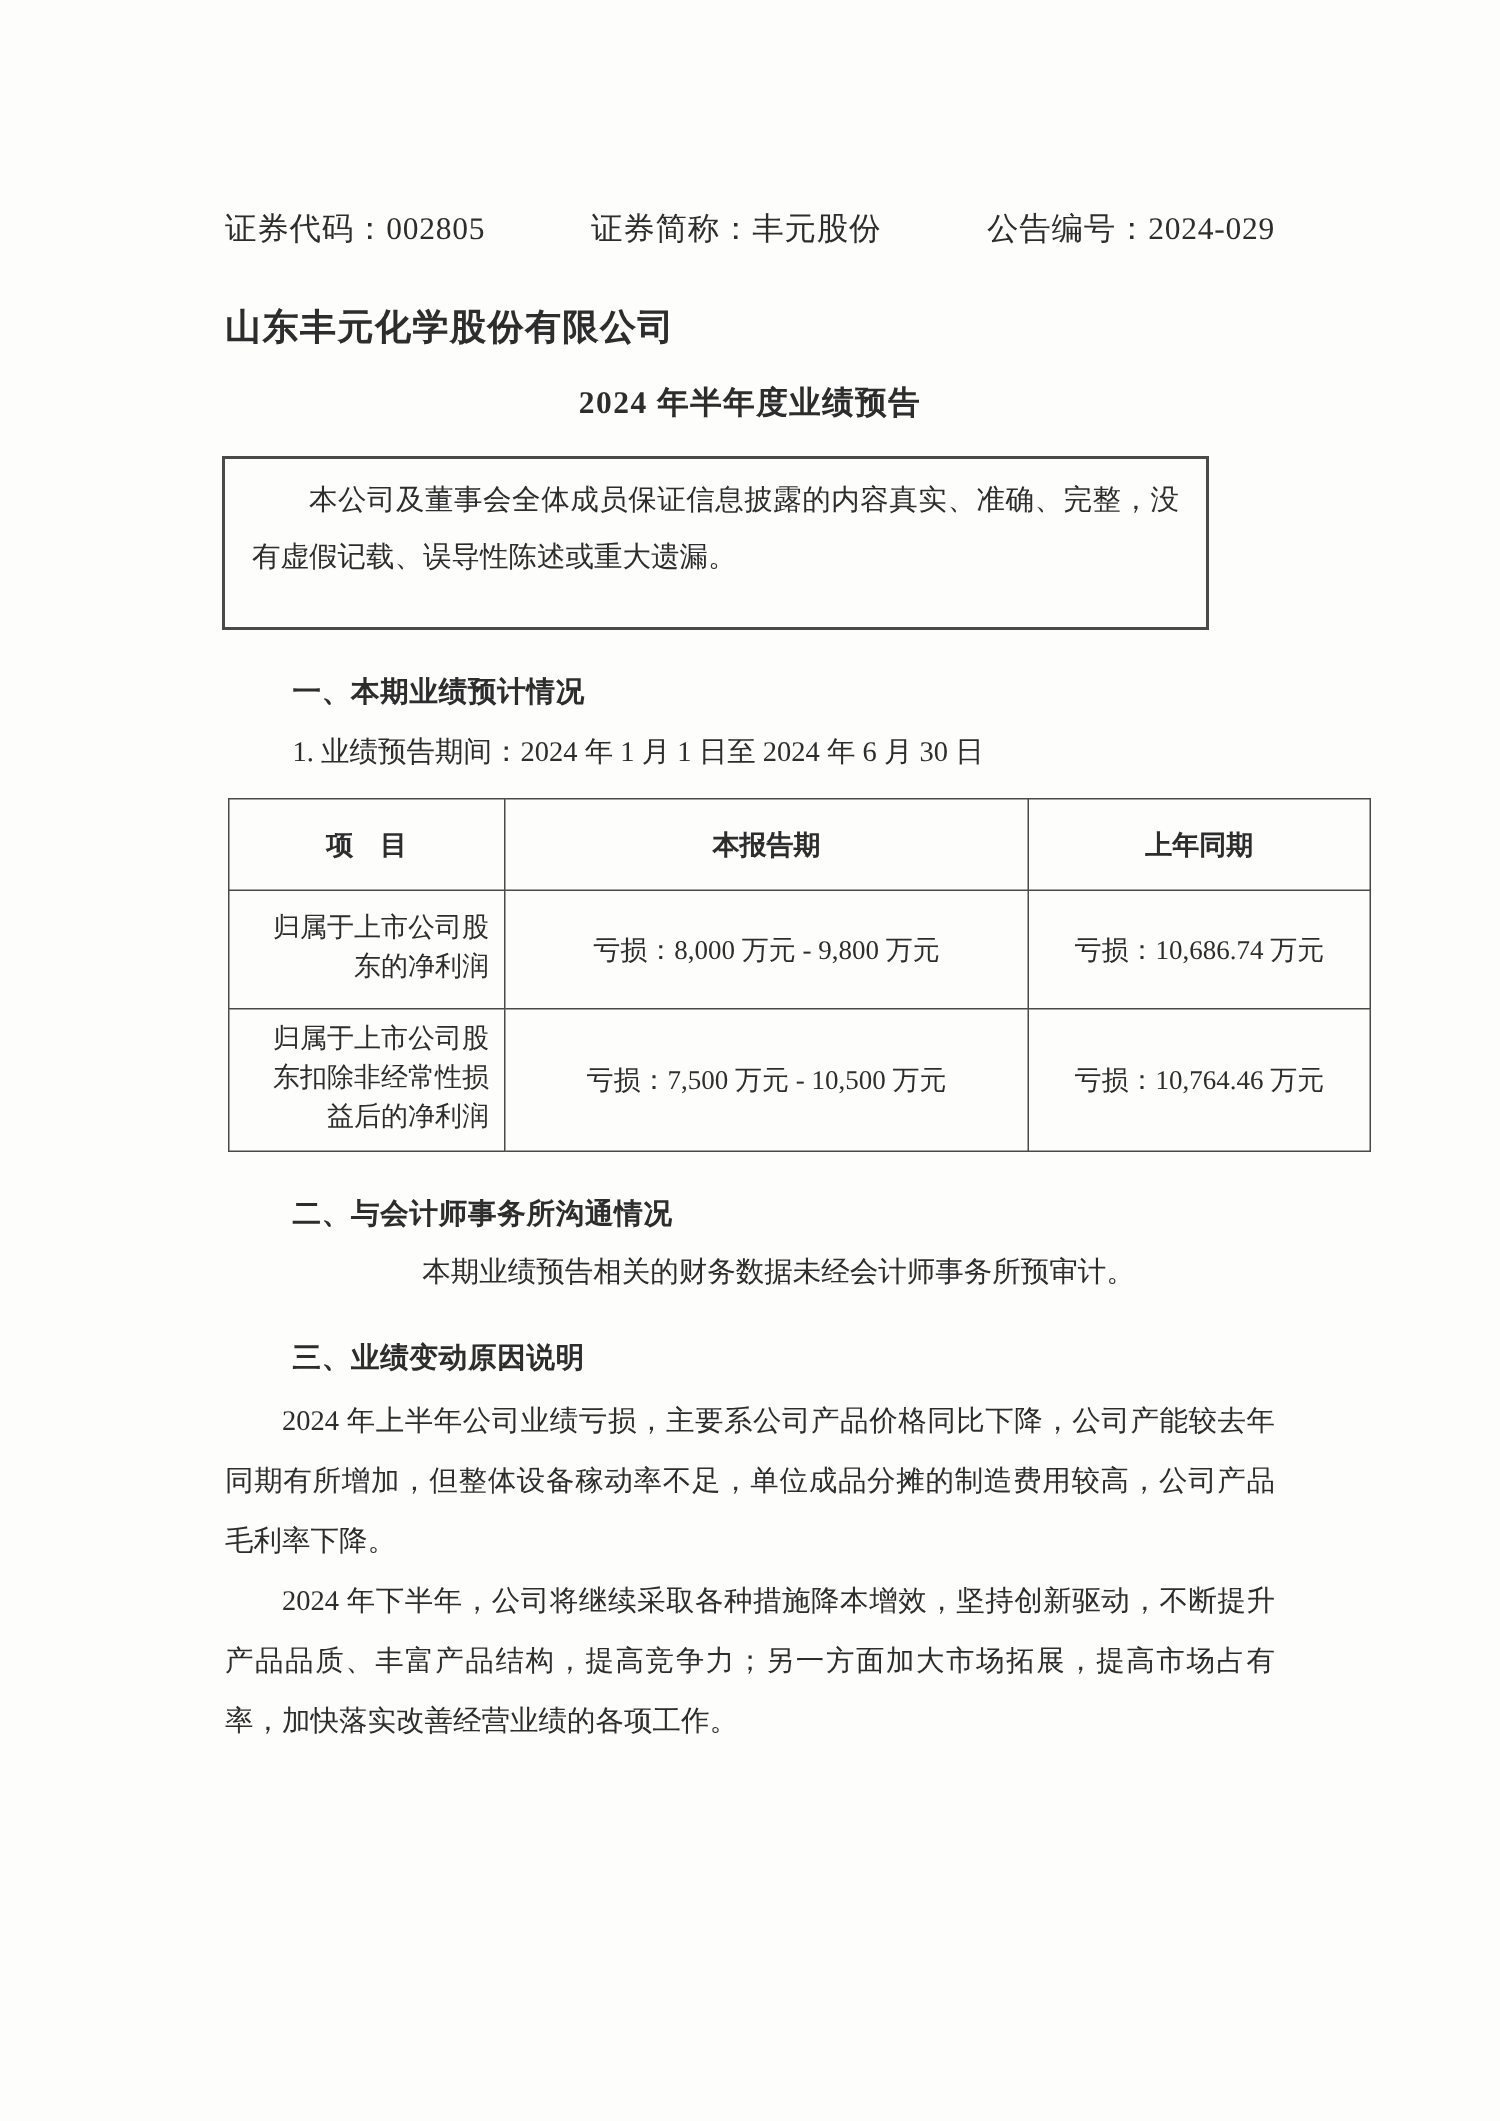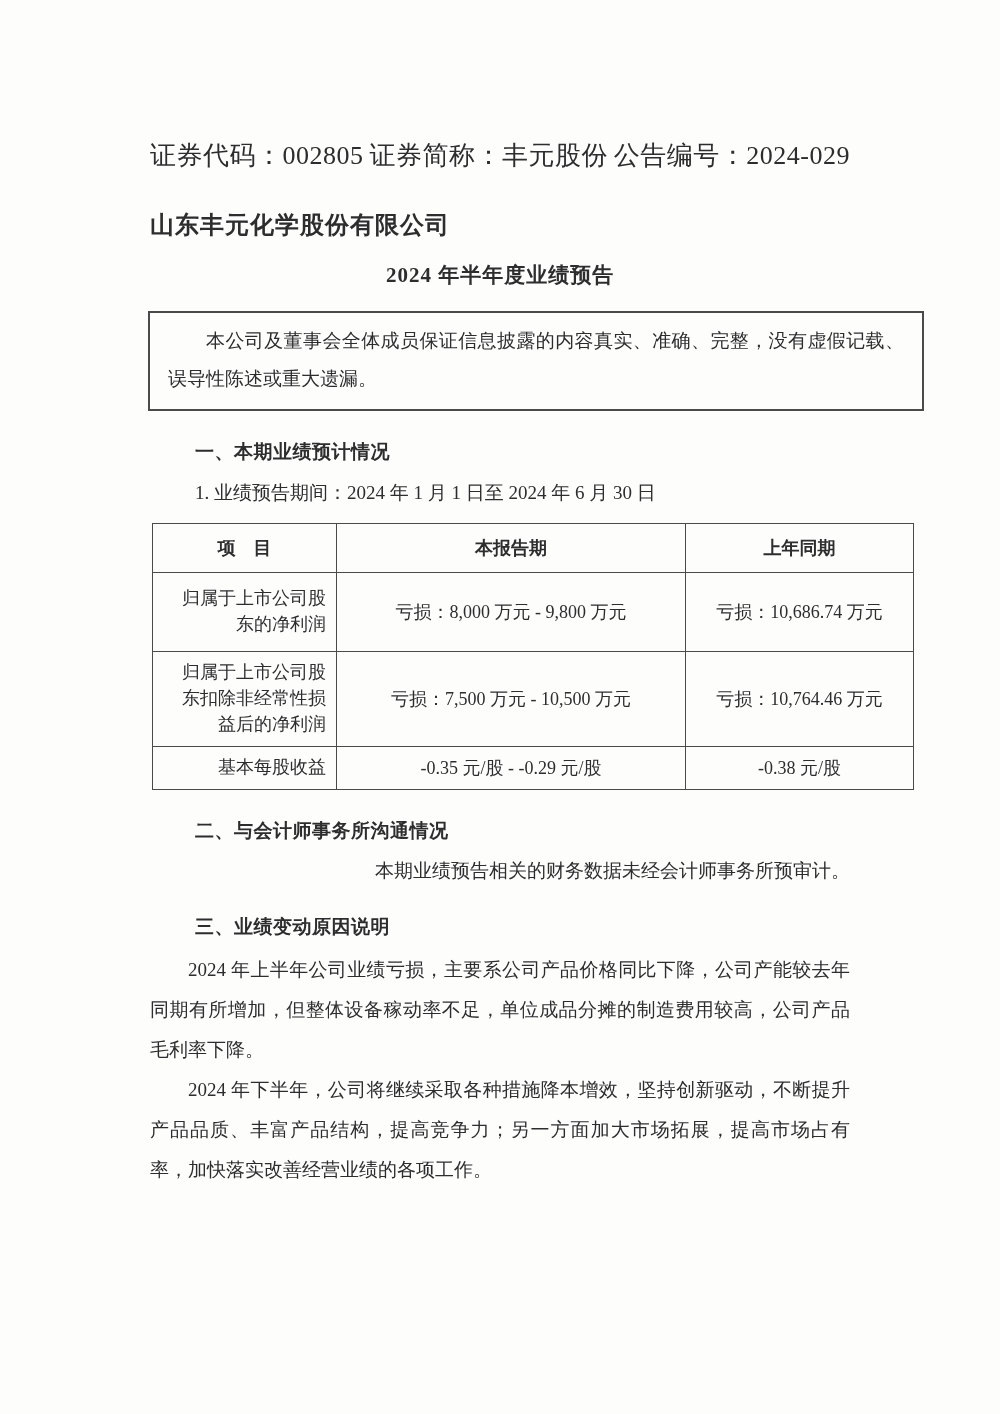--- a/index.html
+++ b/index.html
@@ -16,45 +16,45 @@
     box-sizing:border-box;
     padding:138px 150px 60px 150px;
     color:#2d2d2d;
     font-size:19px;
   }
   
   .doc-header{
     display:flex;
     justify-content:space-between;
     width:700px;
-    font-size:26px;
+    font-size:21px;
     letter-spacing:0.5px;
   }
   
   .doc-title{
     margin:36px 0 0 0;
     font-size:24px;
     font-weight:bold;
     letter-spacing:1px;
   }
   .doc-subtitle{
     margin:20px 0 0 0;
     text-align:center;
     font-size:21px;
     font-weight:bold;
     letter-spacing:1px;
   }
   
   .disclaimer-box{
     margin-top:22px;
     margin-left:-2px;
-    width:776px;
+    width:658px;
     box-sizing:border-box;
     border:2px solid #4a4a4a;
-    padding:9px 18px 11px 18px;
+    padding:9px 18px 27px 18px;
   }
   .disclaimer-box p{
     margin:0;
     text-indent:2em;
     line-height:38px;
     text-align:justify;
   }
   
   .sec-heading{
     margin:28px 0 0 45px;
@@ -69,38 +69,38 @@
     margin:14px 0 0 45px;
     line-height:28px;
   }
   
   .body-para{
     margin:10px 0 0 0;
     text-indent:2em;
     line-height:40px;
     text-align:justify;
   }
-  .body-para.tight{margin-top:12px;line-height:30px;text-align:right;}
+  .body-para.tight{margin-top:12px;line-height:30px;text-align:center;}
   .body-para.follow{margin-top:0;}
   
   .fin-table{
     margin-top:16px;
     margin-left:2px;
     width:761px;
     border-collapse:collapse;
     table-layout:fixed;
     font-size:18px;
   }
   .fin-table th,.fin-table td{
     border:1.5px solid #4a4a4a;
     vertical-align:middle;
     box-sizing:border-box;
   }
   .fin-table th{
-    height:49px;
+    height:61px;
     font-family:"Liberation Sans","DejaVu Sans",sans-serif;
     font-weight:bold;
     text-align:center;
     padding:4px 0;
   }
   .fin-table td{
     text-align:center;
     padding:6px 10px;
   }
   .fin-table td.item-col{
@@ -152,25 +152,20 @@
         <tr class="row-h1">
           <td class="item-col">归属于上市公司股东的净利润</td>
           <td>亏损：8,000 万元 - 9,800 万元</td>
           <td>亏损：10,686.74 万元</td>
         </tr>
         <tr class="row-h2">
           <td class="item-col">归属于上市公司股东扣除非经常性损益后的净利润</td>
           <td>亏损：7,500 万元 - 10,500 万元</td>
           <td>亏损：10,764.46 万元</td>
         </tr>
-        <tr class="row-h3">
-          <td class="item-col">基本每股收益</td>
-          <td>-0.35 元/股 - -0.29 元/股</td>
-          <td>-0.38 元/股</td>
-        </tr>
       </tbody>
     </table>
   </div>
 
   <div>
     <div class="sec-heading">二、与会计师事务所沟通情况</div>
     <p class="body-para tight">本期业绩预告相关的财务数据未经会计师事务所预审计。</p>
   </div>
 
   <div>

